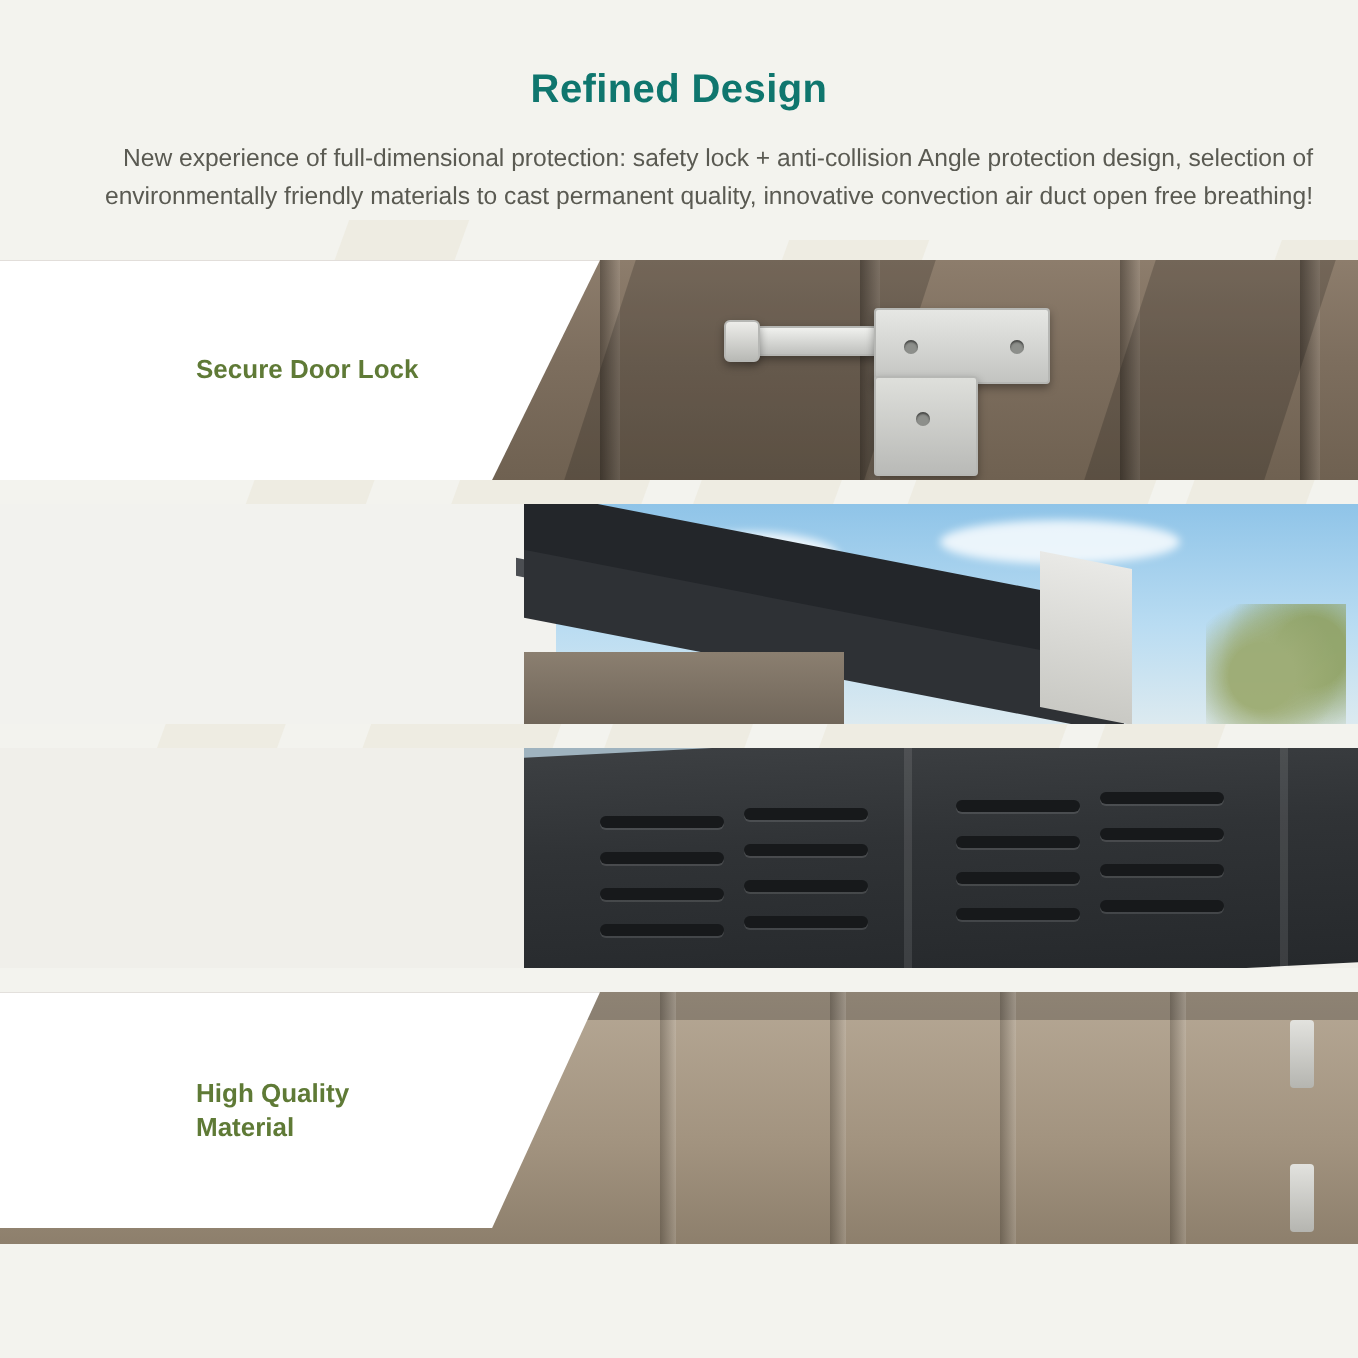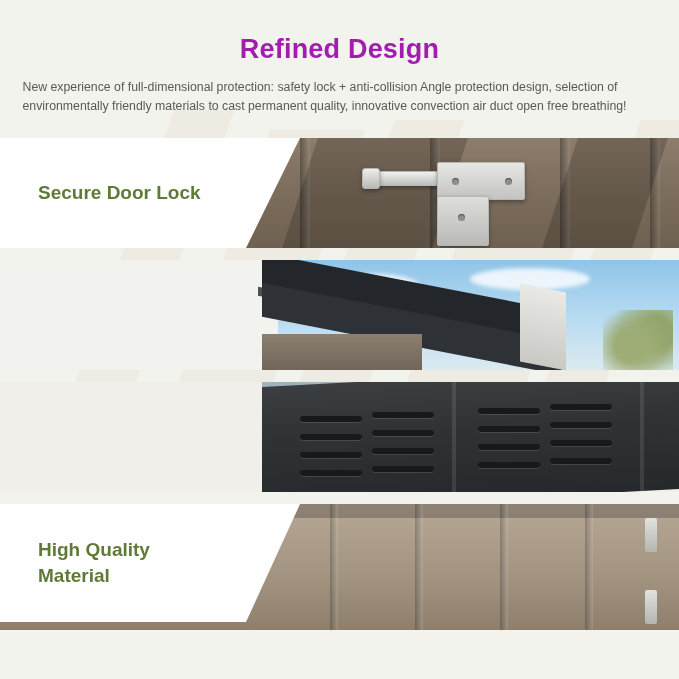--- a/index.html
+++ b/index.html
@@ -39,33 +39,33 @@
   .s3 { left: 340px; top: 120px; width: 70px; height: 300px; }
   .s4 { left: 440px; top: 140px; width: 120px; height: 300px; }
   .s5 { left: 590px; top: 120px; width: 60px; height: 280px; }
 
   .header {
     position: relative;
     padding-top: 34px;
     text-align: center;
   }
   .title {
-    font-size: 27px;
+    font-size: 20px;
     font-weight: bold;
-    color: #a21caf;
+    color: #0f766e;
     letter-spacing: .2px;
     margin: 0;
   }
   .subtitle {
     margin: 13px auto 0 auto;
     width: 634px;
     font-size: 12.3px;
     line-height: 1.55;
     color: #5a5a52;
-    text-align: left;
+    text-align: right;
   }
 
   .rows {
     position: relative;
     margin-top: 22px;
   }
   .row {
     position: relative;
     height: 110px;
     margin-bottom: 12px;
@@ -83,25 +83,25 @@
     height: 110px;
     width: 300px;
     background: #ffffff;
     display: flex;
     align-items: center;
     z-index: 5;
     -webkit-clip-path: polygon(0 0, 100% 0, 82% 100%, 0 100%);
     clip-path: polygon(0 0, 100% 0, 82% 100%, 0 100%);
   }
   .label-text {
-    font-size: 19px;
+    font-size: 13px;
     font-weight: bold;
     color: #5f7a36;
     line-height: 1.35;
-    padding-left: 38px;
+    padding-left: 98px;
     max-width: 190px;
   }
 
   
   .photo-lock {
     background: linear-gradient(180deg,#8d7d6c 0%, #7d6e5e 45%, #6f6151 100%);
   }
   .panel-seam {
     position: absolute;
     top: 0; bottom: 0;

